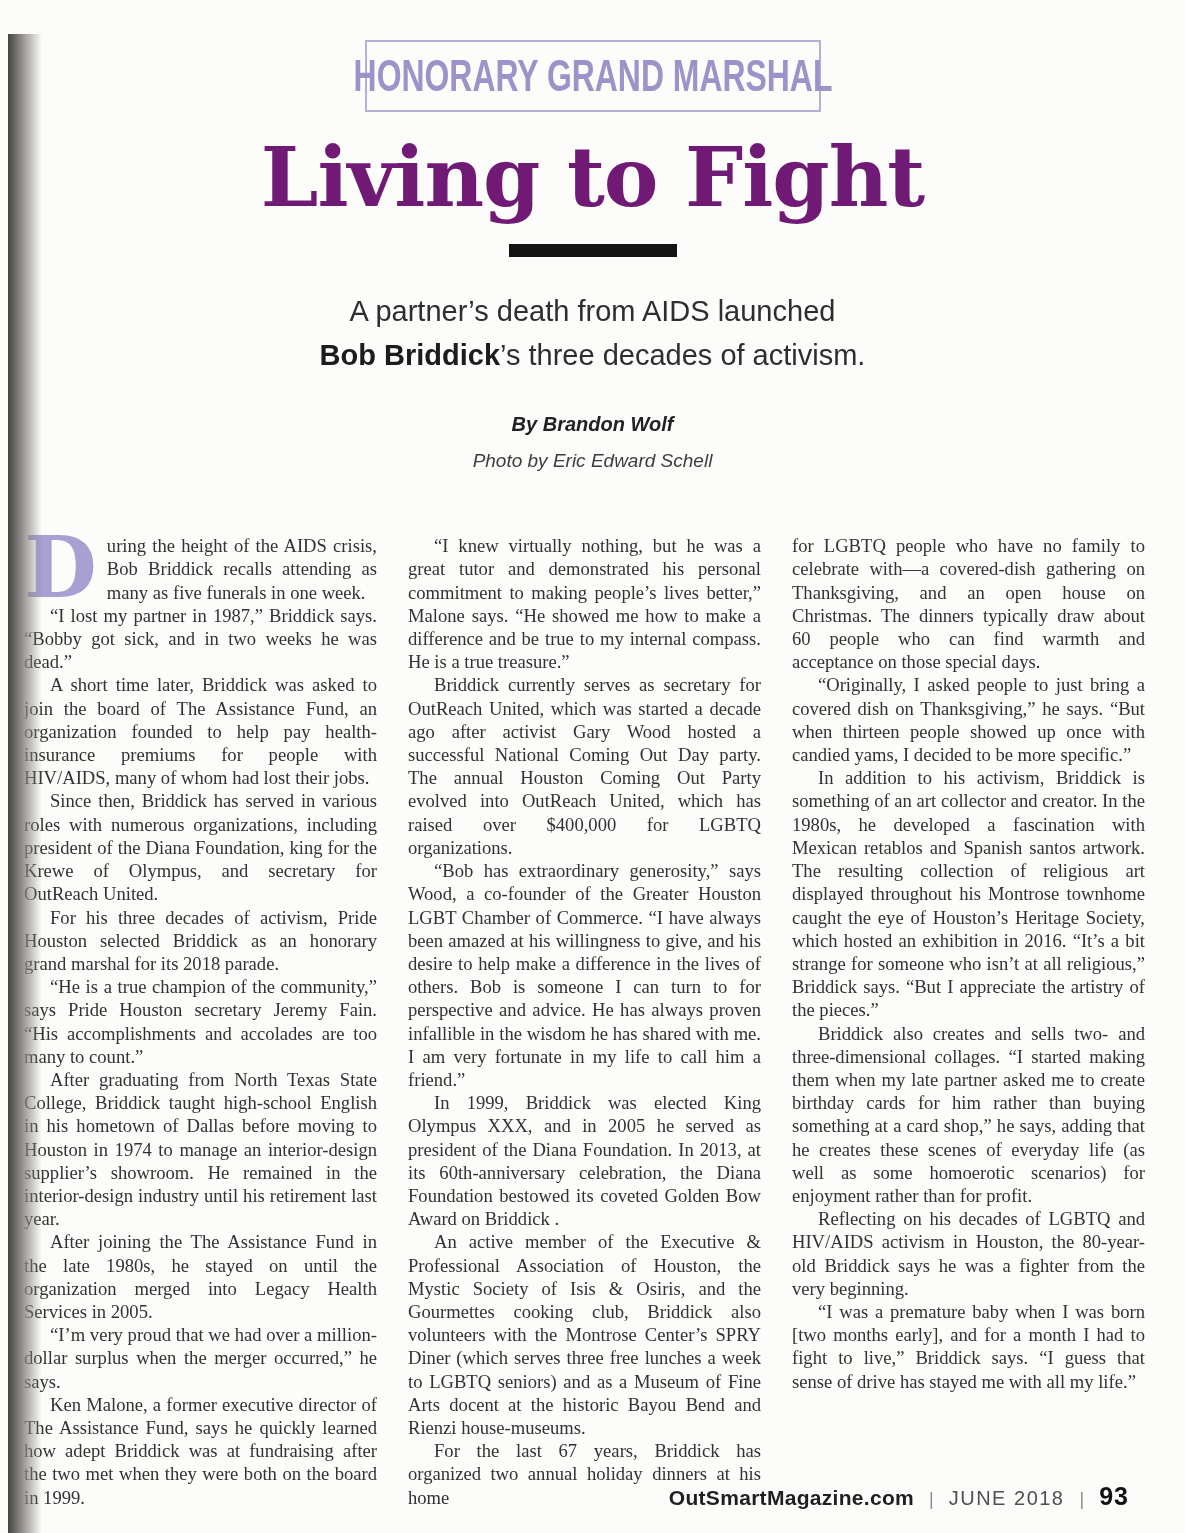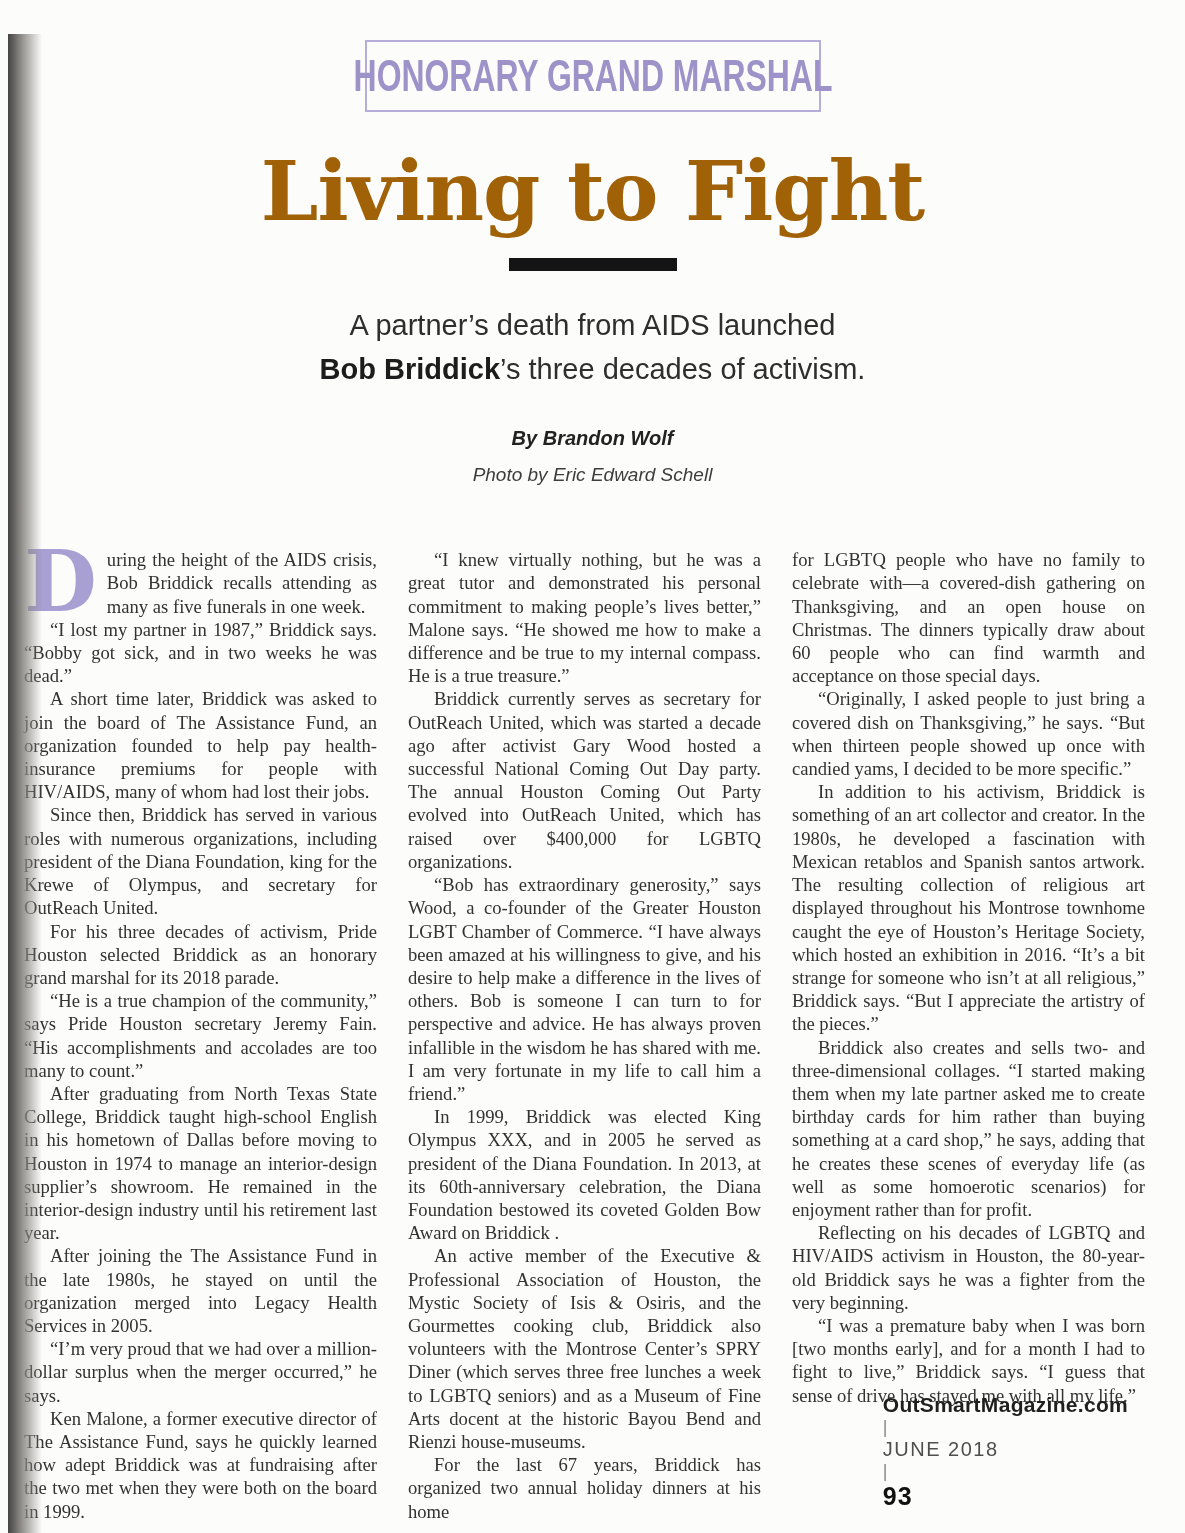--- a/index.html
+++ b/index.html
@@ -21,23 +21,23 @@
     border:2px solid #b6aed9;background:#fcfcfa;
     display:flex;align-items:center;justify-content:center;
   }
   .badge-label{
     display:inline-block;
     font-family:"Liberation Sans",sans-serif;font-weight:bold;
     font-size:38px;color:#9d93c9;letter-spacing:0px;white-space:nowrap;
     transform:scaleX(.84) scaleY(1.18);
   }
   .article-title{
-    margin:36px auto 0;
+    margin:22px auto 0;
     font-family:"DejaVu Serif",serif;font-weight:bold;
-    font-size:82px;line-height:1.05;color:#a16207;letter-spacing:-1px;
+    font-size:82px;line-height:1.05;color:#701a75;letter-spacing:-1px;
   }
   .title-rule{width:168px;height:13px;background:#141414;margin:24px auto 0;}
   .subtitle{
     margin:32px auto 0;
     font-family:"Liberation Sans",sans-serif;
     font-size:29px;line-height:1.52;color:#2e2e2e;
   }
   .subtitle .bold-name{font-weight:bold;color:#1c1c1c;}
   .byline{margin-top:36px;}
   .byline-author{
@@ -61,23 +61,23 @@
     font-family:"DejaVu Serif",serif;font-weight:bold;
     font-size:84px;line-height:60px;
     color:#a89fd2;
     margin:4px 10px 0 0;
   }
   .contrib-note{
     margin-top:24px;font-style:italic;text-align:left;color:#333;
   }
   .contrib-note .smallcaps{font-variant:small-caps;letter-spacing:.3px;}
   .page-footer{
-    position:absolute;right:72px;bottom:22px;
+    position:absolute;right:56px;bottom:22px;
     font-family:"Liberation Sans",sans-serif;
-    display:flex;align-items:baseline;white-space:nowrap;flex-direction:column;
+    display:flex;align-items:baseline;white-space:nowrap;
   }
   .footer-site{font-weight:bold;font-size:21px;color:#1f1f1f;letter-spacing:.3px;}
   .footer-sep{color:#8a8a8a;font-size:18px;margin:0 15px;}
   .footer-issue{color:#4f4f4f;font-size:20px;letter-spacing:1.5px;}
   .footer-page{font-weight:bold;font-size:25px;color:#111;letter-spacing:1px;}
 </style>
 </head>
 <body>
 
 <div class="scan-edge"></div>

